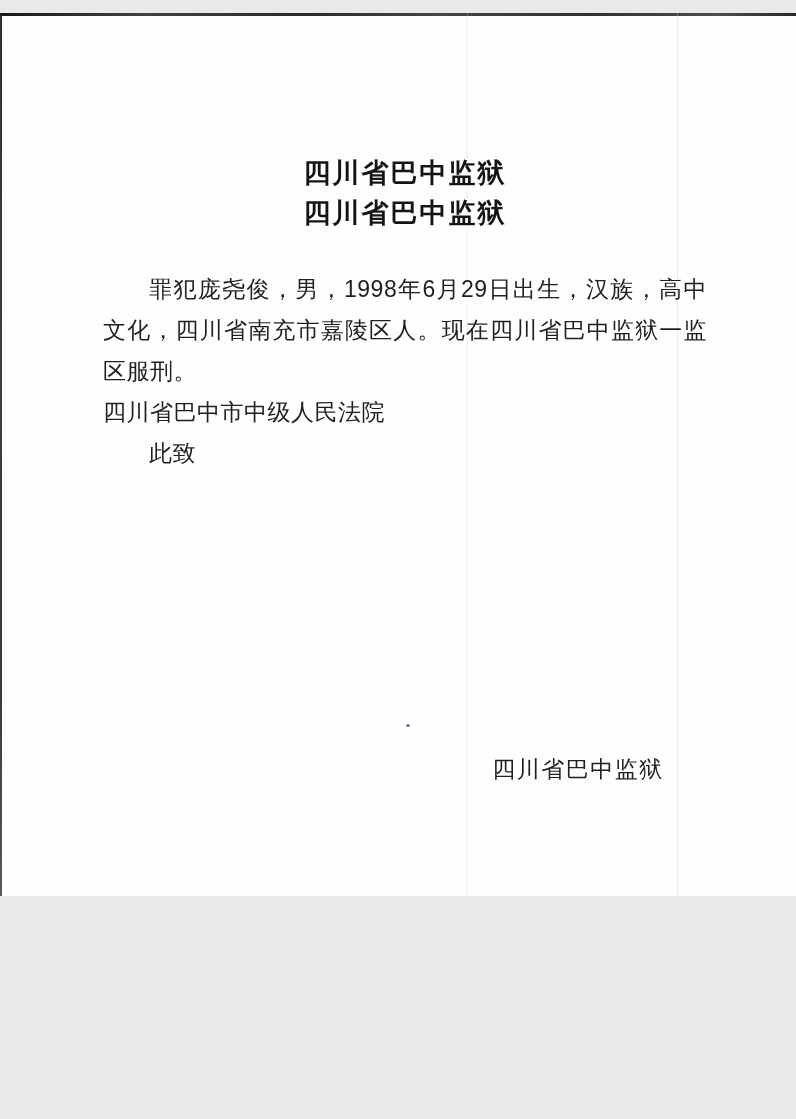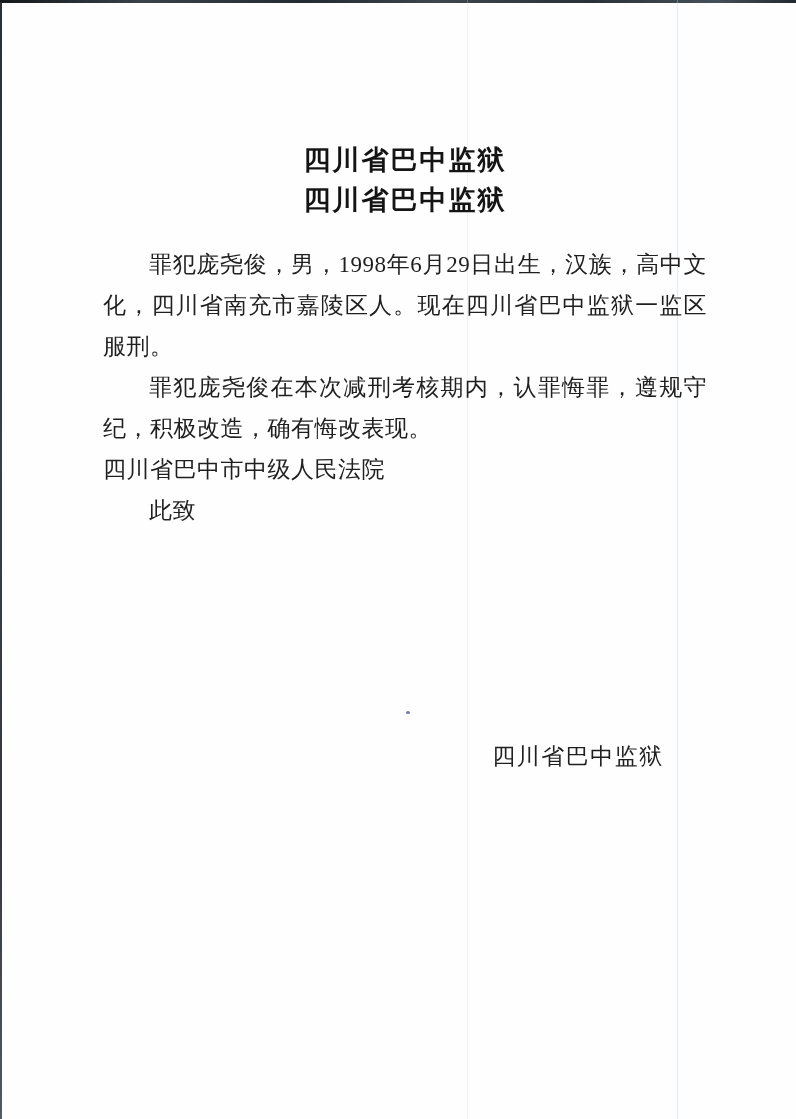--- a/index.html
+++ b/index.html
@@ -3,25 +3,25 @@
 <meta charset="utf-8">
 <style>
   html, body {
     margin: 0;
     padding: 0;
     background: #e9e9e9;
   }
   .page {
     position: relative;
     width: 796px;
-    height: 1119px;
-    margin: 0 auto;
+    height: 883px;
+    margin: 13px auto;
     background: #fefefe;
     overflow: hidden;
-    font-family: Liberation Serif, serif;
+    font-family: Liberation Sans, sans-serif;
     color: #1f1f1f;
   }
   
   .edge-top {
     position: absolute;
     top: 0; left: 0; right: 0;
     height: 3px;
     background: linear-gradient(90deg, #14181b 0%, #39434a 18%, #232b30 38%, #3e474e 55%, #2a3237 74%, #454f57 90%, #222a2f 100%);
   }
   .edge-left {
@@ -57,21 +57,21 @@
     text-align: center;
     font-size: 27px;
     font-weight: bold;
     line-height: 40px;
     letter-spacing: 2px;
     color: #141414;
   }
   .title-line { display: block; }
   .body {
     position: absolute;
-    top: 244px;
+    top: 256px;
     left: 103px;
     width: 604px;
     font-size: 23px;
     line-height: 41px;
     letter-spacing: 0.5px;
     text-align: justify;
   }
   .para {
     margin: 0;
   }
@@ -104,21 +104,20 @@
   <div class="streak streak-2"></div>
   <div class="ink-dot"></div>
 
   <h1 class="title">
     <span class="title-line">四川省巴中监狱</span>
     <span class="title-line">四川省巴中监狱</span>
   </h1>
 
   <div class="body">
     <p class="para indent">罪犯庞尧俊，男，1998年6月29日出生，汉族，高中文化，四川省南充市嘉陵区人。现在四川省巴中监狱一监区服刑。</p>
-    <p class="para indent">罪犯庞尧俊在本次减刑考核期内，认罪悔罪，遵规守纪，积极改造，确有悔改表现。</p>
     <p class="para">四川省巴中市中级人民法院</p>
     <p class="para indent">此致</p>
   </div>
 
   <div class="signature-block">
     <p class="sig-line">四川省巴中监狱</p>
   </div>
 
 </div>
 

